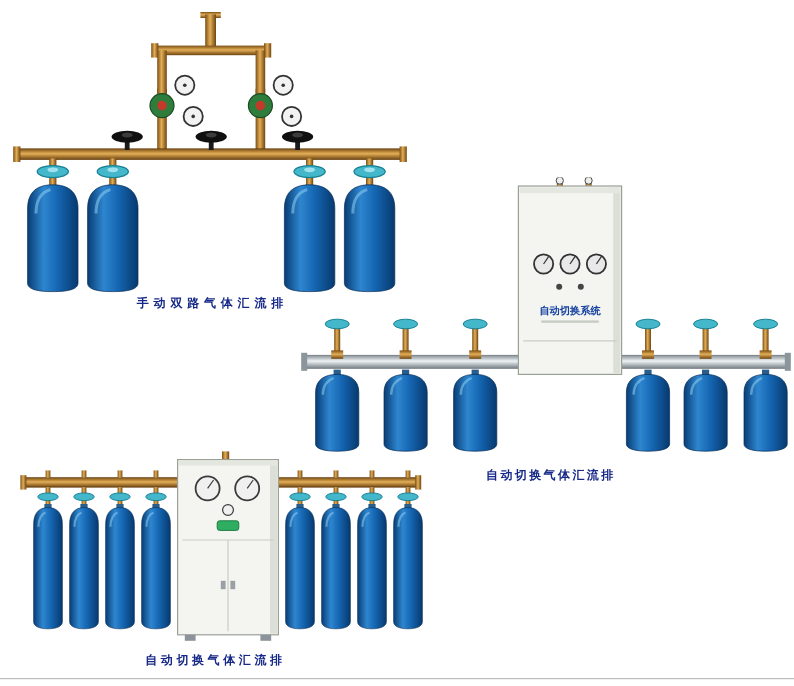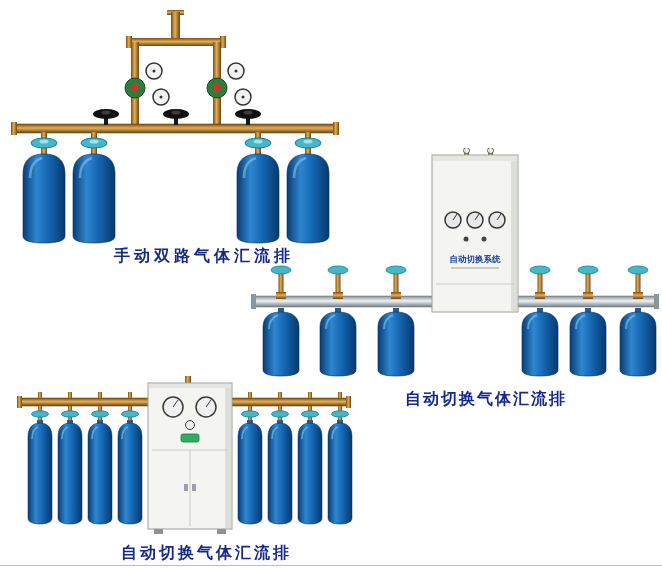--- a/index.html
+++ b/index.html
@@ -6,21 +6,21 @@
   html,body { background:#ffffff; }
   body {
     width:662px; height:572px;
     font-family:"DejaVu Sans", sans-serif;
     position:relative; overflow:hidden;
   }
   .stage { position:relative; width:662px; height:572px; background:#ffffff; }
   .photo { position:absolute; }
   .caption {
     position:absolute;
-    font-size:16px;
+    font-size:10px;
     font-weight:bold;
     color:#172988;
     letter-spacing:3px;
     white-space:nowrap;
   }
   .bottom-rule {
     position:absolute; left:0; width:662px; top:565px;
     border-top:1px solid #bcbcbc;
   }
 </style>

